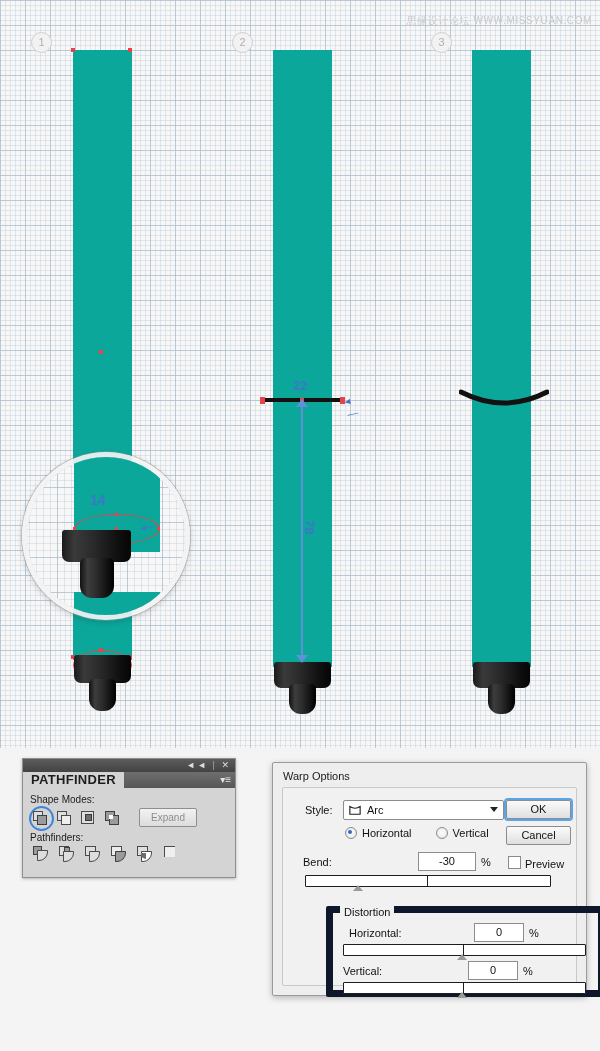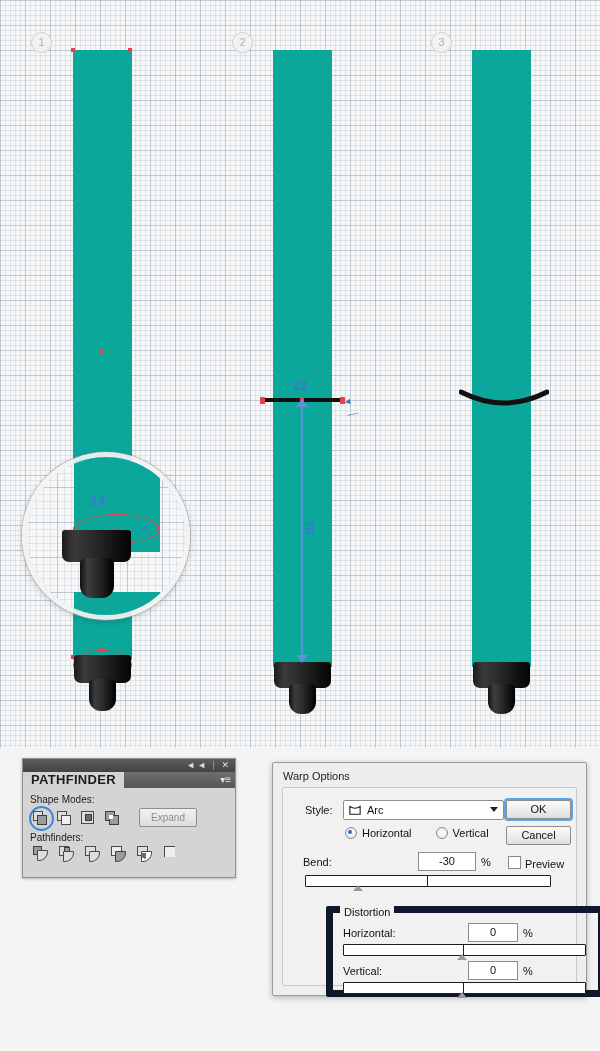--- a/index.html
+++ b/index.html
@@ -205,20 +205,21 @@
   }
   .botbtn.hl{box-shadow:0 0 0 2px #a8cdf0;}
 </style>
 </head>
 <body>
 
 <div id="root">
 
   <div class="canvas"></div>
 
+  <div class="watermark">思缘设计论坛  WWW.MISSYUAN.COM</div>
 
   <div class="stepnum" style="left:31px;top:32px;">1</div>
   <div class="stepnum" style="left:232px;top:32px;">2</div>
   <div class="stepnum" style="left:431px;top:32px;">3</div>
 
   <div class="pen">
     <div class="body-teal" style="left:73px;top:50px;width:59px;height:610px;"></div>
 
     <div class="anchor" style="left:71px;top:48px;"></div>
     <div class="anchor" style="left:128px;top:48px;"></div>
@@ -387,21 +388,21 @@
       <div style="position:absolute;left:22px;top:87px;">
         <div class="slider">
           <div class="tick" style="left:121px;"></div>
         </div>
         <div class="thumb" style="left:48px;"></div>
       </div>
 
       <div class="fieldset" style="left:22px;top:118px;width:265px;height:77px;">
         <span class="legend">Distortion</span>
 
-        <div class="row" style="left:10px;top:10px;align-items:center;">
+        <div class="row" style="left:16px;top:10px;align-items:center;">
           <span class="lbl" style="width:125px;">Horizontal:</span>
           <span class="numbox" style="width:48px;">0</span>
           <span class="lbl" style="margin-left:5px;">%</span>
         </div>
         <div style="position:absolute;left:10px;top:31px;">
           <div class="slider" style="width:241px;">
               <div class="tick" style="left:119px;"></div>
             </div>
           <div class="thumb" style="left:114px;"></div>
         </div>

